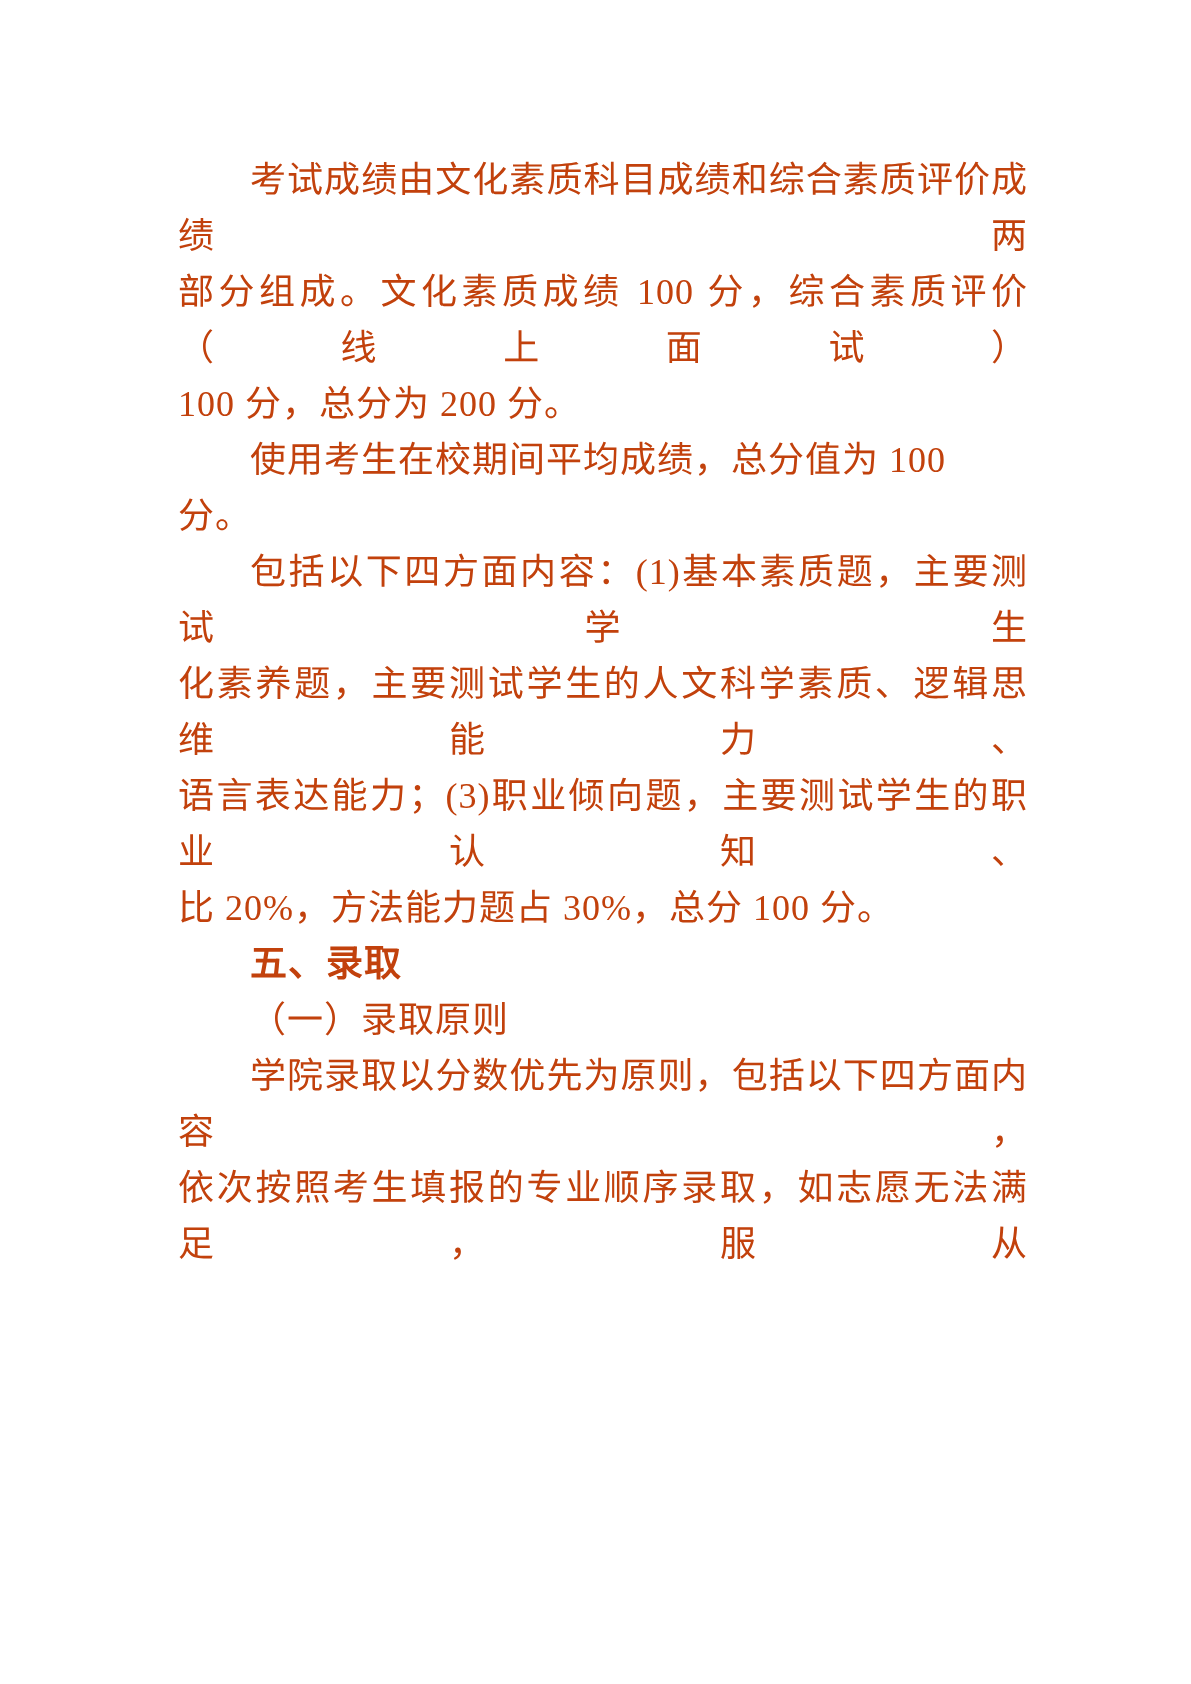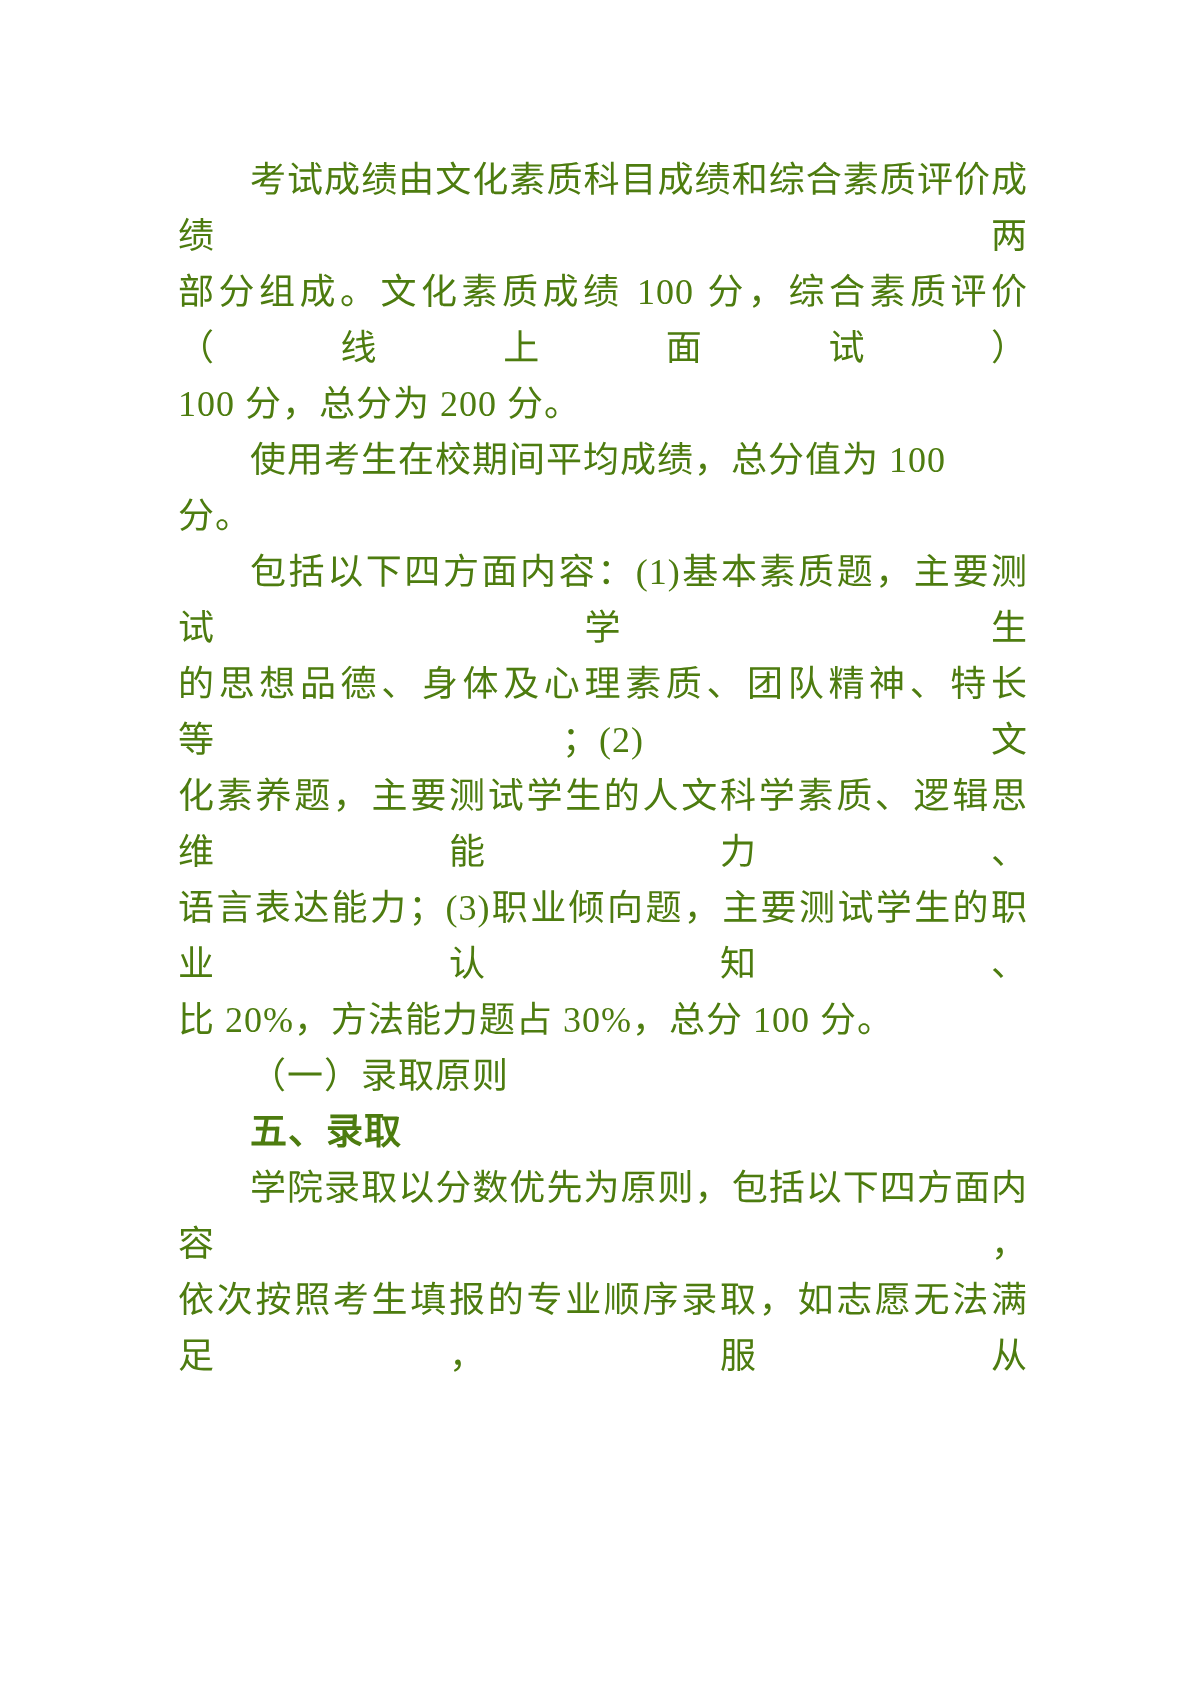--- a/index.html
+++ b/index.html
@@ -17,21 +17,21 @@
     overflow: hidden;
   }
   .doc {
     width: 850px;
     color: #000000;
   }
   .line {
     font-family: "Liberation Serif", "DejaVu Serif", serif;
     font-size: 36px;
     line-height: 56px;
-    color: #4d7c0f;
+    color: #c2410c;
     white-space: normal;
     letter-spacing: 1px;
   }
   
   .fill {
     text-align: justify;
     text-align-last: justify;
     -moz-text-align-last: justify;
   }
   
@@ -52,27 +52,26 @@
 
     <div class="line indent fill">考试成绩由文化素质科目成绩和综合素质评价成绩两</div>
     <div class="line fill">部分组成。文化素质成绩 100 分，综合素质评价（线上面试）</div>
     <div class="line">100 分，总分为 200 分。</div>
 
 
     <div class="line indent">使用考生在校期间平均成绩，总分值为 100 分。</div>
 
 
     <div class="line indent fill">包括以下四方面内容：(1)基本素质题，主要测试学生</div>
-    <div class="line fill">的思想品德、身体及心理素质、团队精神、特长等；(2)文</div>
     <div class="line fill">化素养题，主要测试学生的人文科学素质、逻辑思维能力、</div>
     <div class="line fill">语言表达能力；(3)职业倾向题，主要测试学生的职业认知、</div>
 
     <div class="line">比 20%，方法能力题占 30%，总分 100 分。</div>
 
+    <div class="line indent heading">五、录取</div>
+
     <div class="line indent">（一）录取原则</div>
-
-    <div class="line indent heading">五、录取</div>
 
     <div class="line indent fill">学院录取以分数优先为原则，包括以下四方面内容，</div>
     <div class="line fill">依次按照考生填报的专业顺序录取，如志愿无法满足，服从</div>
 
   </div>
 </div>
 
 </body></html>

